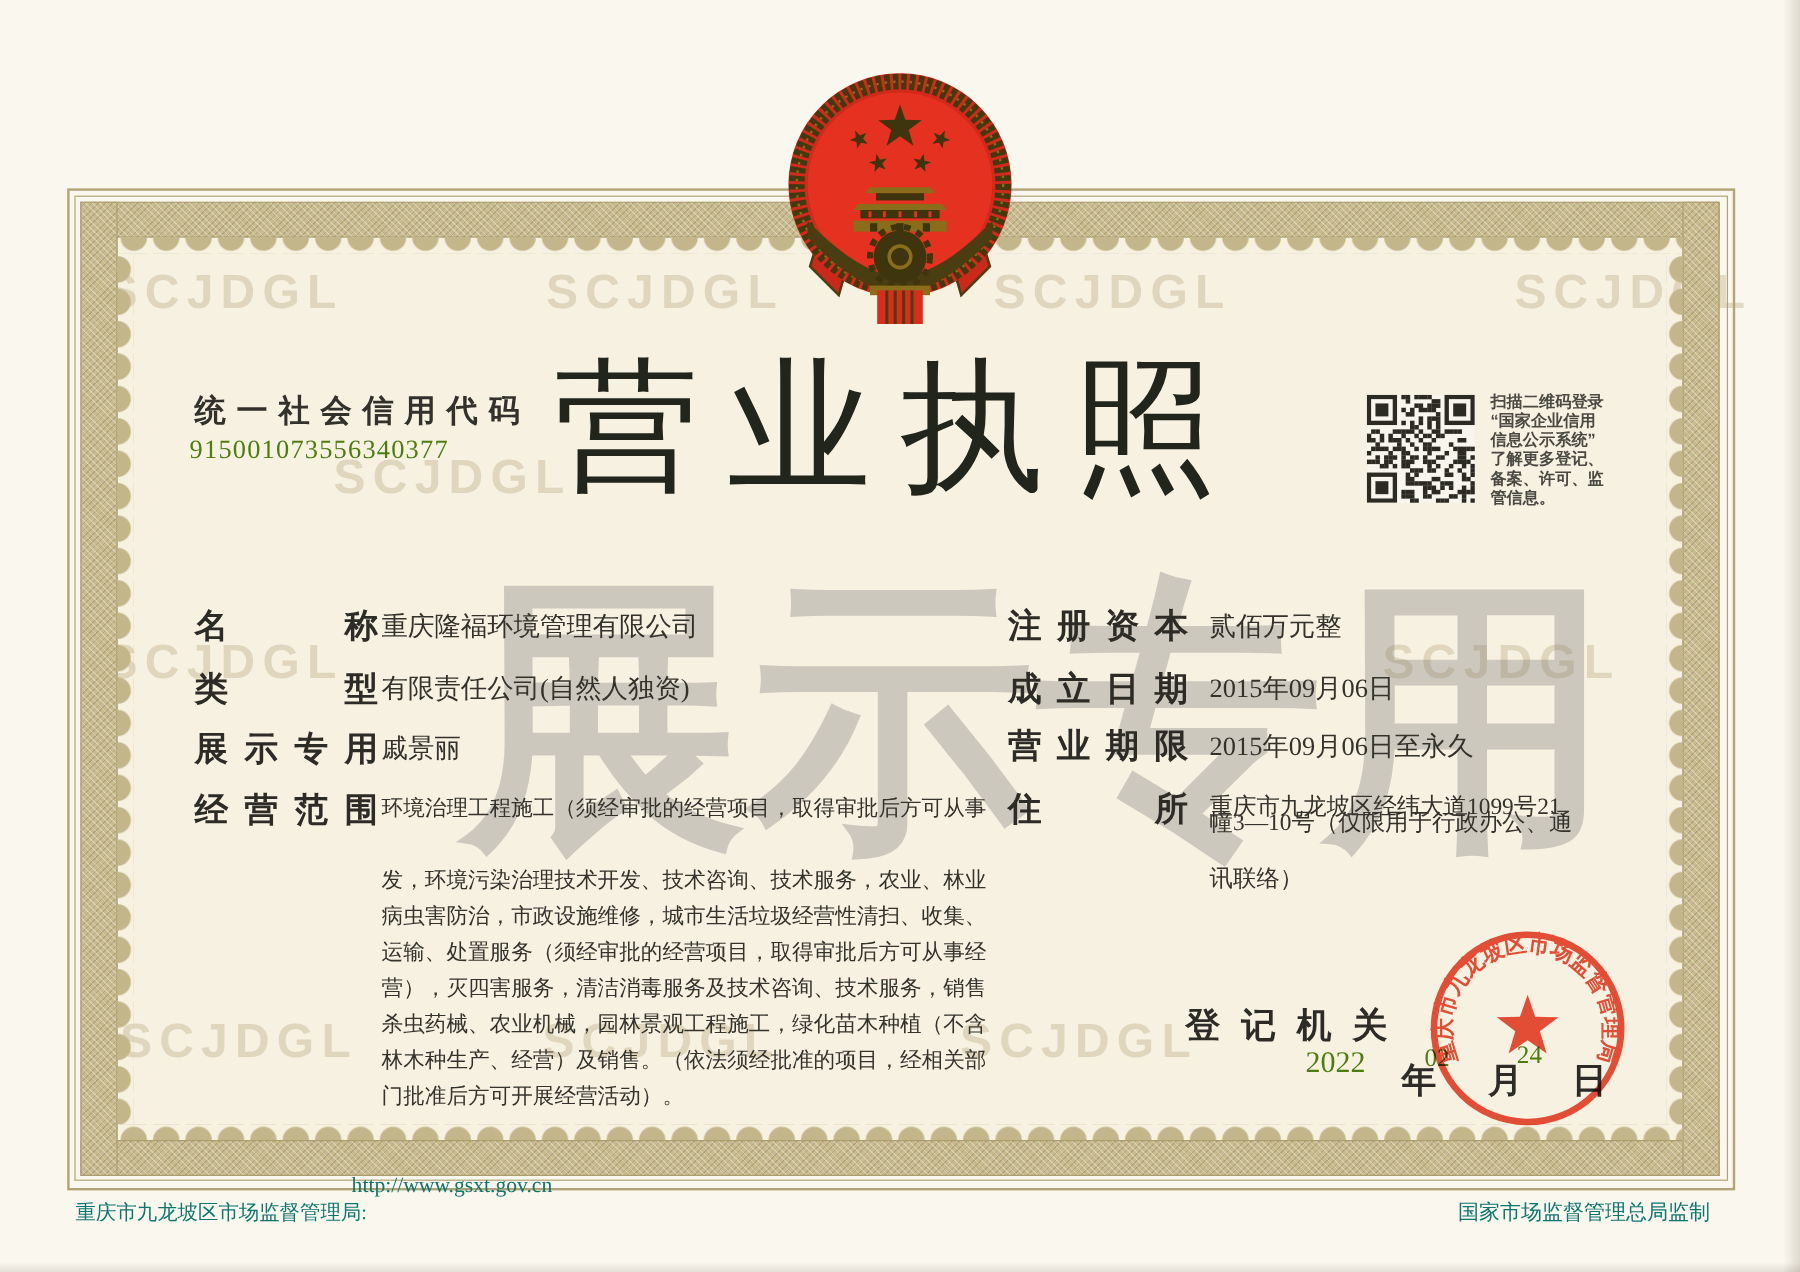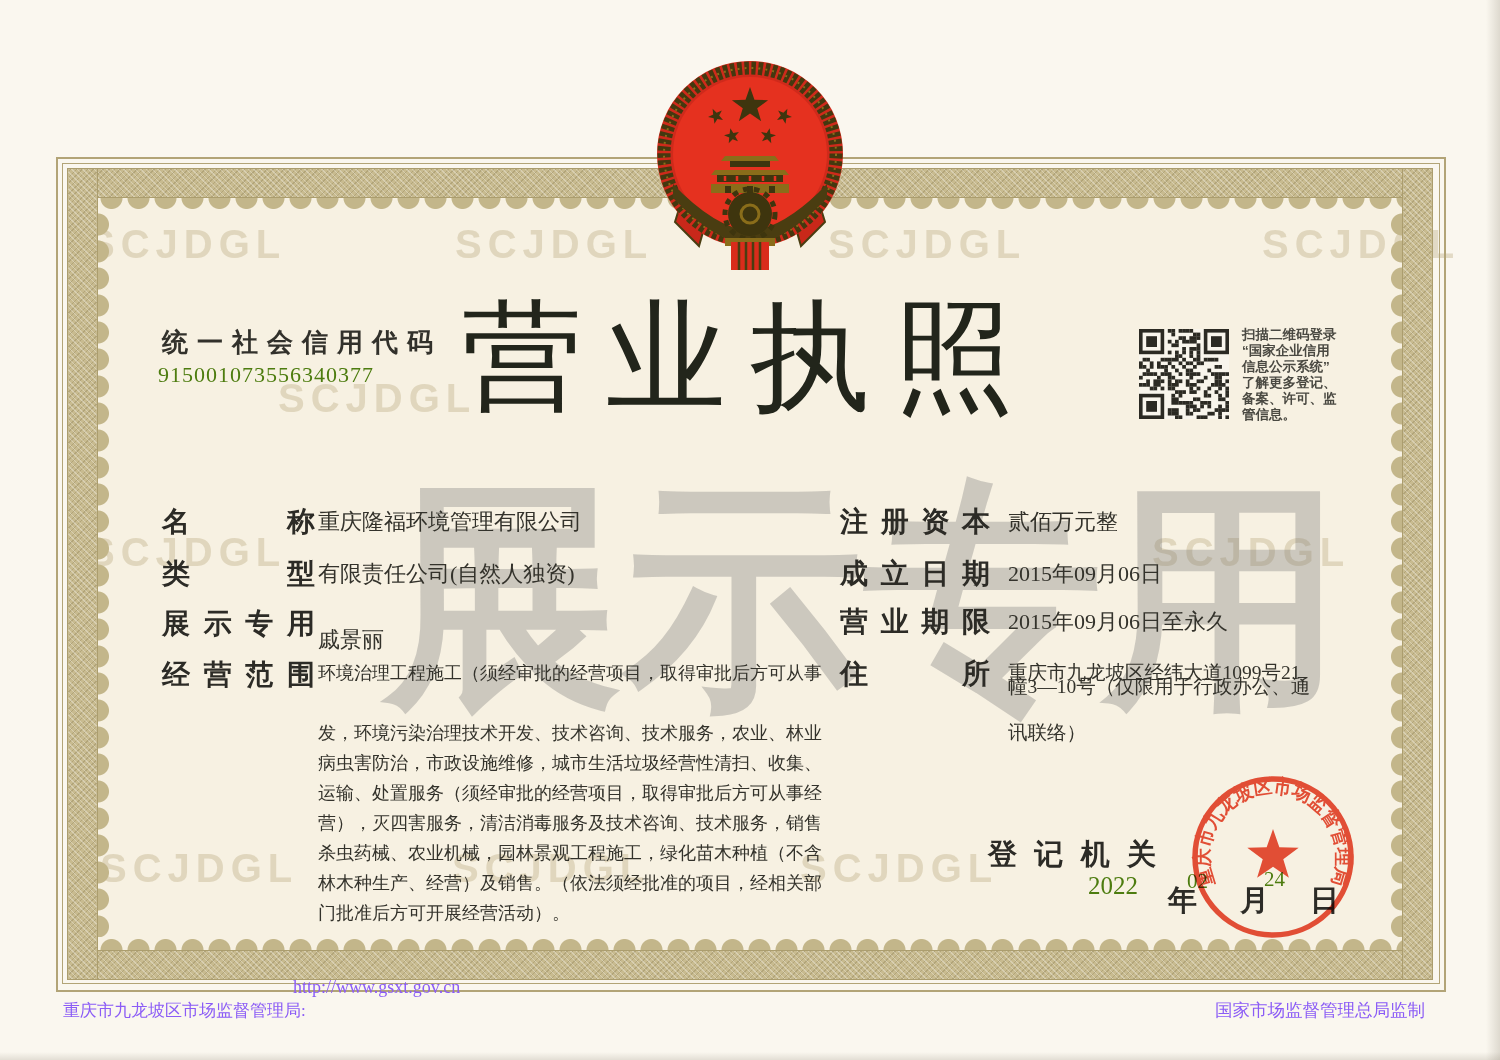--- a/index.html
+++ b/index.html
@@ -58,21 +58,21 @@
       color:#33322b;z-index:6;white-space:nowrap;}
   
   .authority-label{left:988px;top:835px;width:168px;font-size:29px;font-weight:700;color:#2c2b26;
       text-align:justify;text-align-last:justify;z-index:6;}
   .date-num{font-family:Liberation Serif, serif;color:#4d7c0f;z-index:6;text-align:right;}
   .date-unit{font-size:29px;font-weight:700;color:#2c2b26;z-index:6;}
   
   .stamp{z-index:8;mix-blend-mode:multiply;opacity:.92;}
   .emblem{z-index:5;}
   
-  .foot{font-family:"Liberation Serif",serif;color:#8b5cf6;z-index:6;white-space:nowrap;}
+  .foot{font-family:"Liberation Serif",serif;color:#0f766e;z-index:6;white-space:nowrap;}
   
   .edge-r{right:0;top:0;width:14px;height:1060px;z-index:9;
       background:linear-gradient(to right,rgba(0,0,0,0),rgba(120,110,92,.22));}
   .edge-b{left:0;bottom:0;width:1500px;height:8px;z-index:9;
       background:linear-gradient(to bottom,rgba(0,0,0,0),rgba(120,110,92,.18));}
 </style>
 </head>
 <body>
 
 <div class="canvas">
@@ -361,21 +361,21 @@
     <div>管信息。</div>
   </div>
 
   <div class="abs flabel lab-l" style="top:503px">名称</div>
   <div class="abs fvalue val-l" style="top:507px">重庆隆福环境管理有限公司</div>
 
   <div class="abs flabel lab-l" style="top:555px">类型</div>
   <div class="abs fvalue val-l" style="top:559px">有限责任公司(自然人独资)</div>
 
   <div class="abs flabel lab-l" style="top:605px">展示专用</div>
-  <div class="abs fvalue val-l" style="top:625px">戚景丽</div>
+  <div class="abs fvalue val-l" style="top:609px">戚景丽</div>
 
   <div class="abs flabel lab-l" style="top:656px">经营范围</div>
   <div class="abs scope-line" style="top:658px">环境治理工程施工（须经审批的经营项目，取得审批后方可从事</div>
   <div class="abs scope-line" style="top:718px">发，环境污染治理技术开发、技术咨询、技术服务，农业、林业</div>
   <div class="abs scope-line" style="top:748px">病虫害防治，市政设施维修，城市生活垃圾经营性清扫、收集、</div>
   <div class="abs scope-line" style="top:778px">运输、处置服务（须经审批的经营项目，取得审批后方可从事经</div>
   <div class="abs scope-line" style="top:808px">营），灭四害服务，清洁消毒服务及技术咨询、技术服务，销售</div>
   <div class="abs scope-line" style="top:838px">杀虫药械、农业机械，园林景观工程施工，绿化苗木种植（不含</div>
   <div class="abs scope-line" style="top:868px">林木种生产、经营）及销售。（依法须经批准的项目，经相关部</div>
   <div class="abs scope-line" style="top:898px">门批准后方可开展经营活动）。</div>

